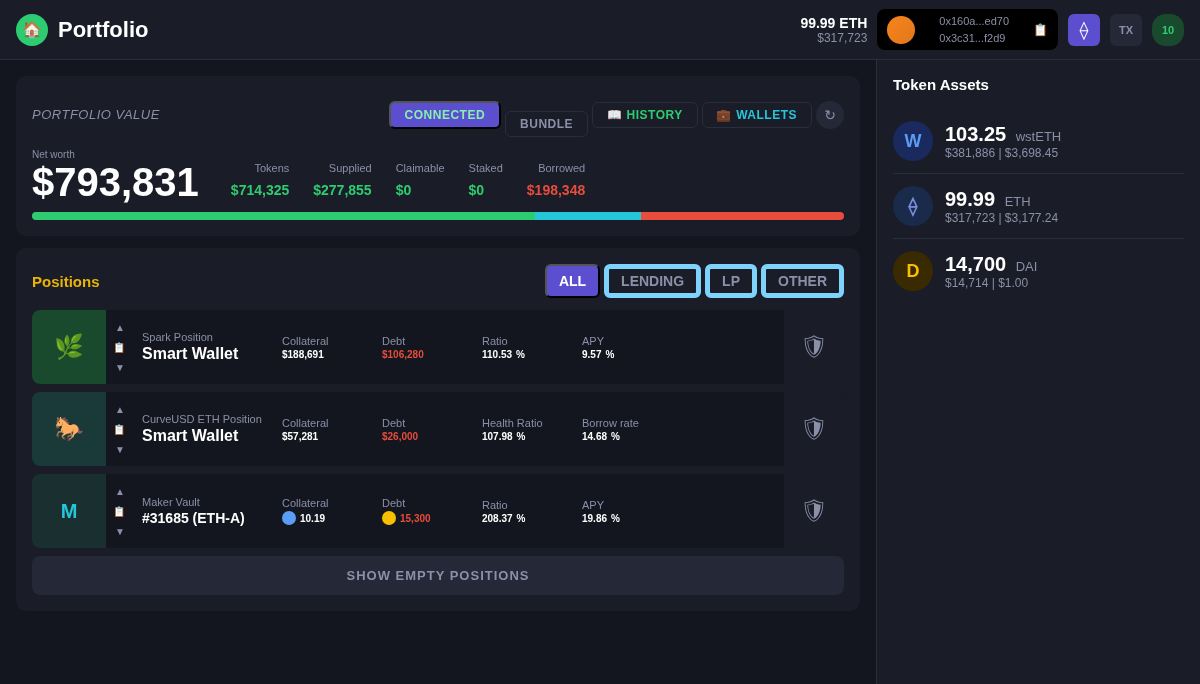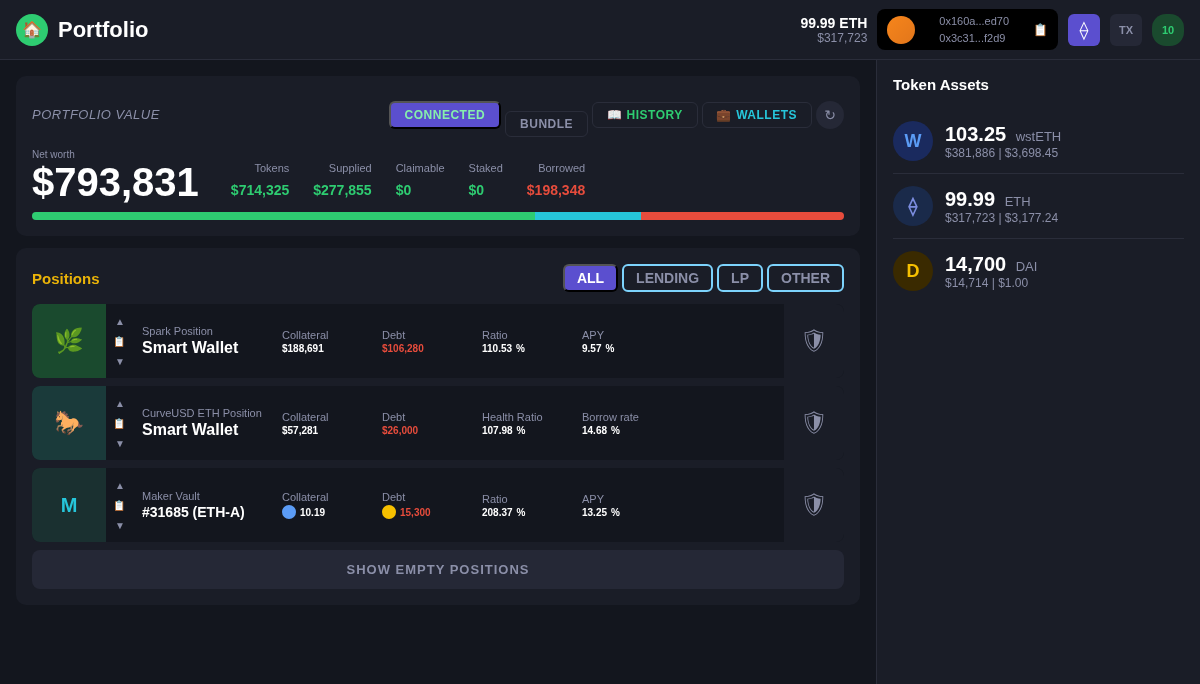--- a/index.html
+++ b/index.html
@@ -256,21 +256,21 @@
       font-weight: 600;
       cursor: pointer;
     }
     .ftab.active {
       background: #5b4fcf;
       color: #fff;
     }
     .ftab.inactive {
       background: transparent;
       color: #8b8fa8;
-      border: 2px solid #7dd3fc;
+      border: 5px solid #7dd3fc;
     }
 
     
     .position-row {
       display: flex;
       align-items: center;
       background: #13161e;
       border-radius: 8px;
       margin-bottom: 8px;
       overflow: hidden;
@@ -615,21 +615,21 @@
         <div class="pos-field">
           <div class="pos-field-label">Ratio</div>
           <div class="pos-field-value">
             <span>208.37</span>
               <span>%</span>
           </div>
         </div>
         <div class="pos-field">
           <div class="pos-field-label">APY</div>
           <div class="pos-field-value">
-            <span>13.25</span>
+            <span>19.86</span>
               <span>%</span>
           </div>
         </div>
         <div class="pos-shield">🛡</div>
       </div>
 
       <div class="show-empty-btn">SHOW EMPTY POSITIONS</div>
     </div>
   </div>
 

